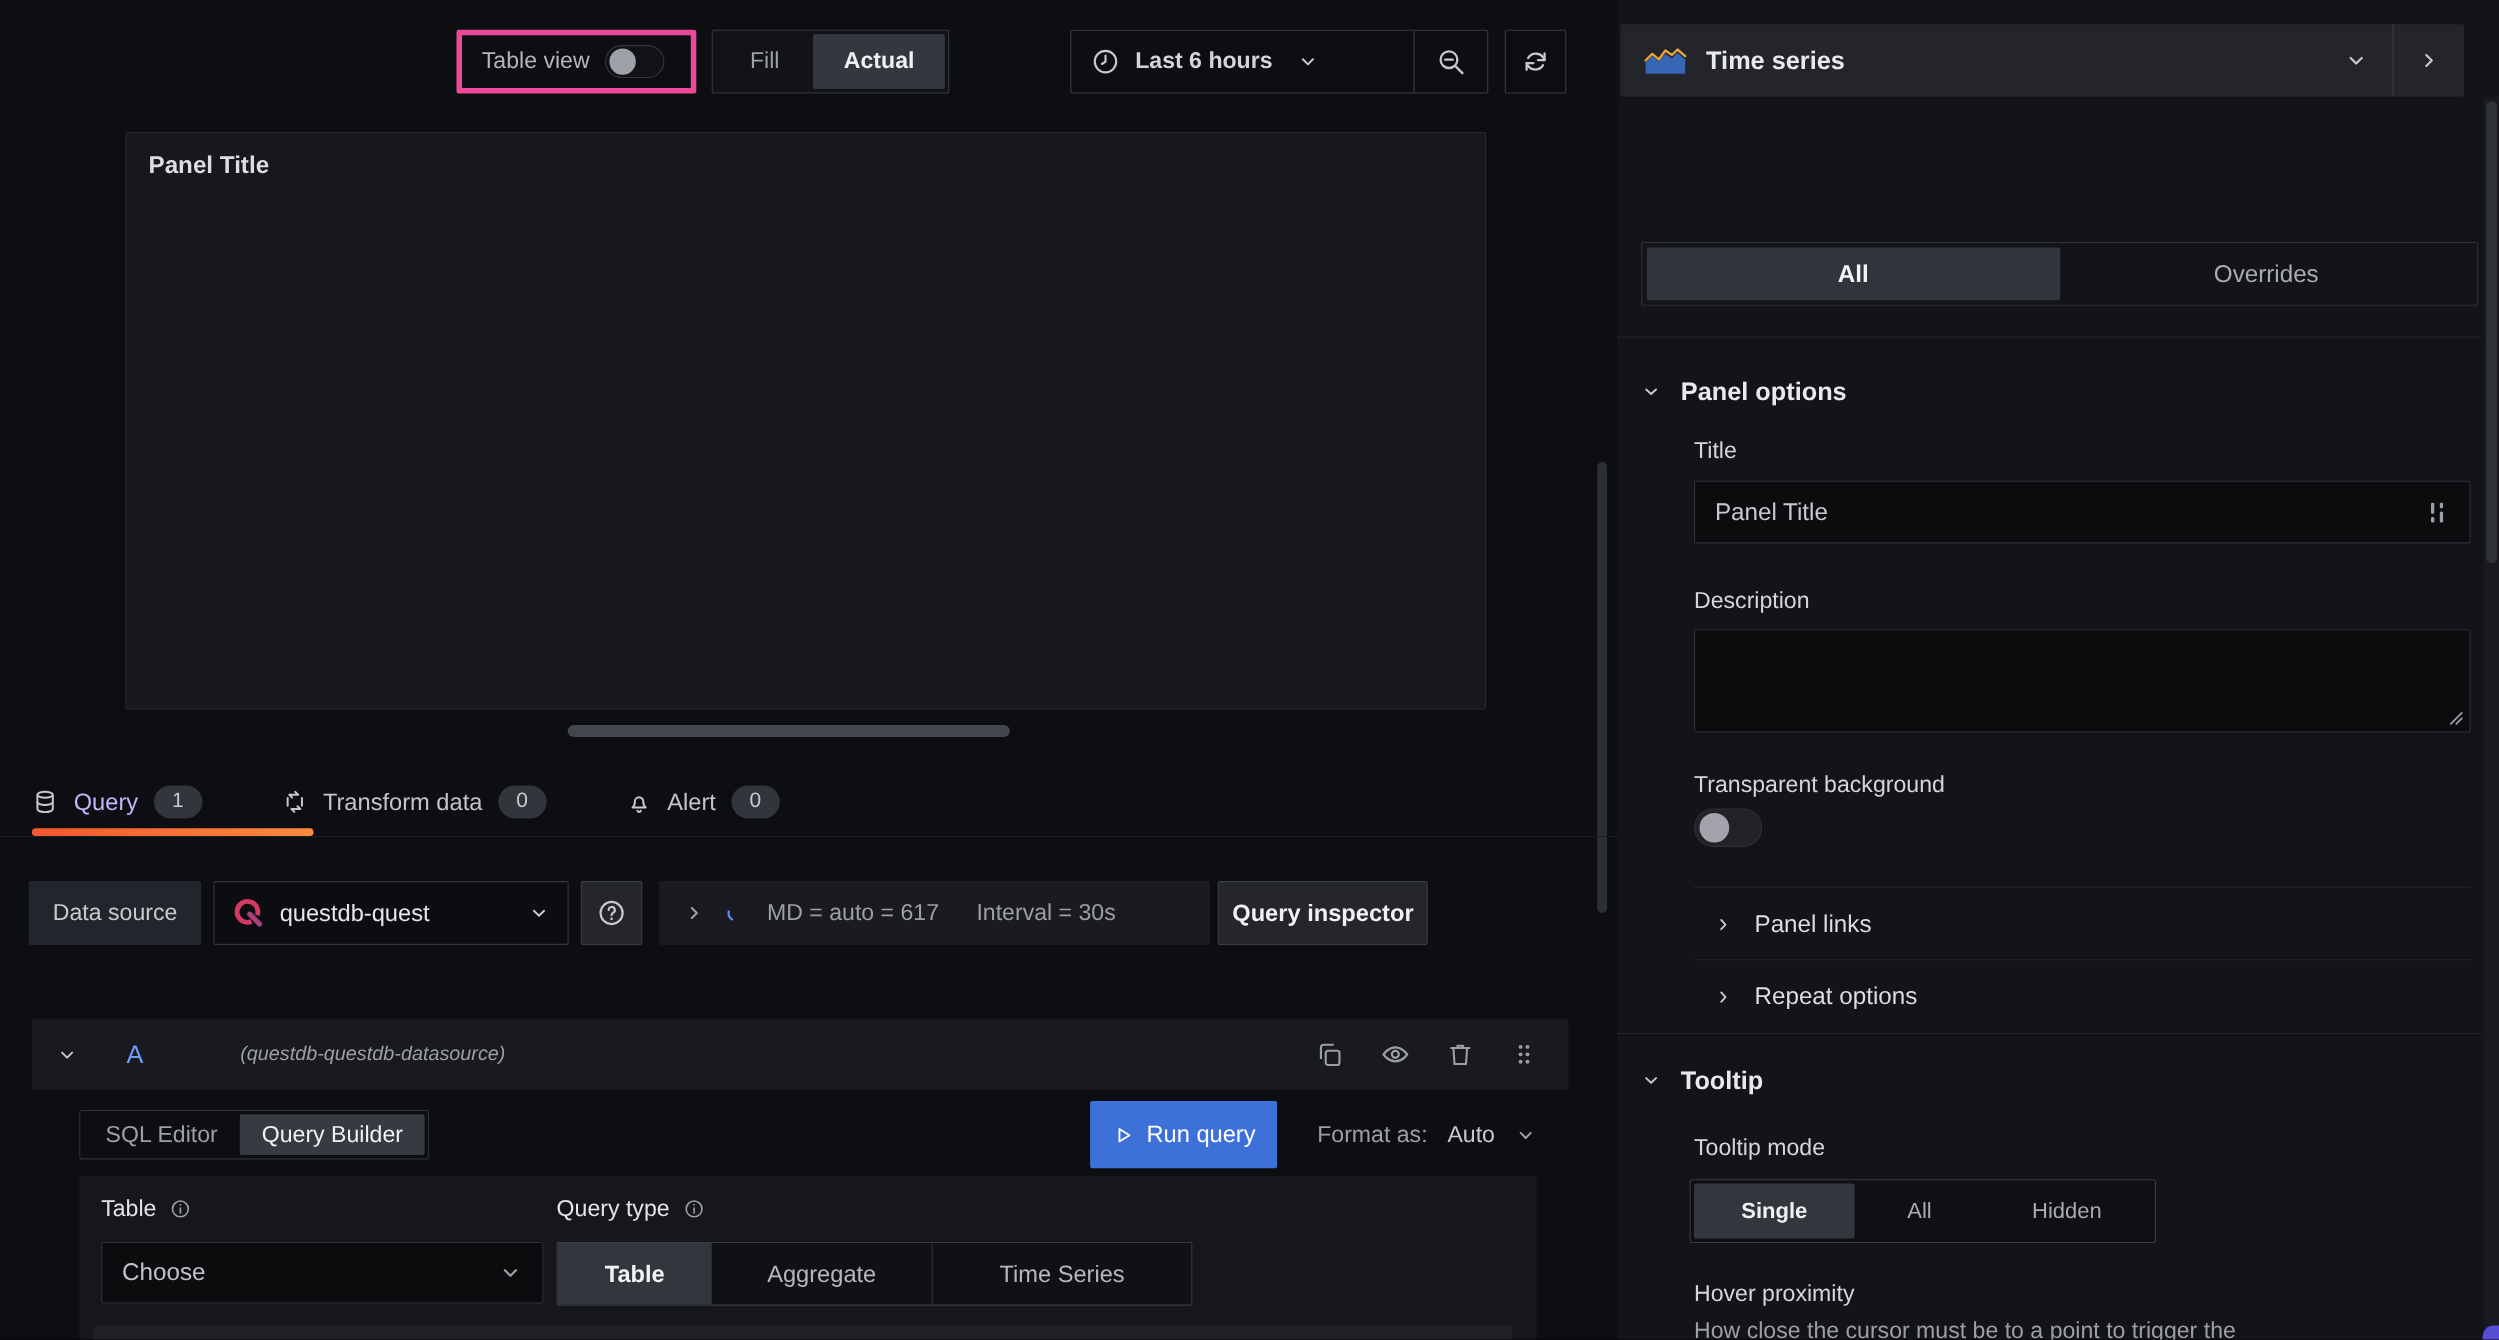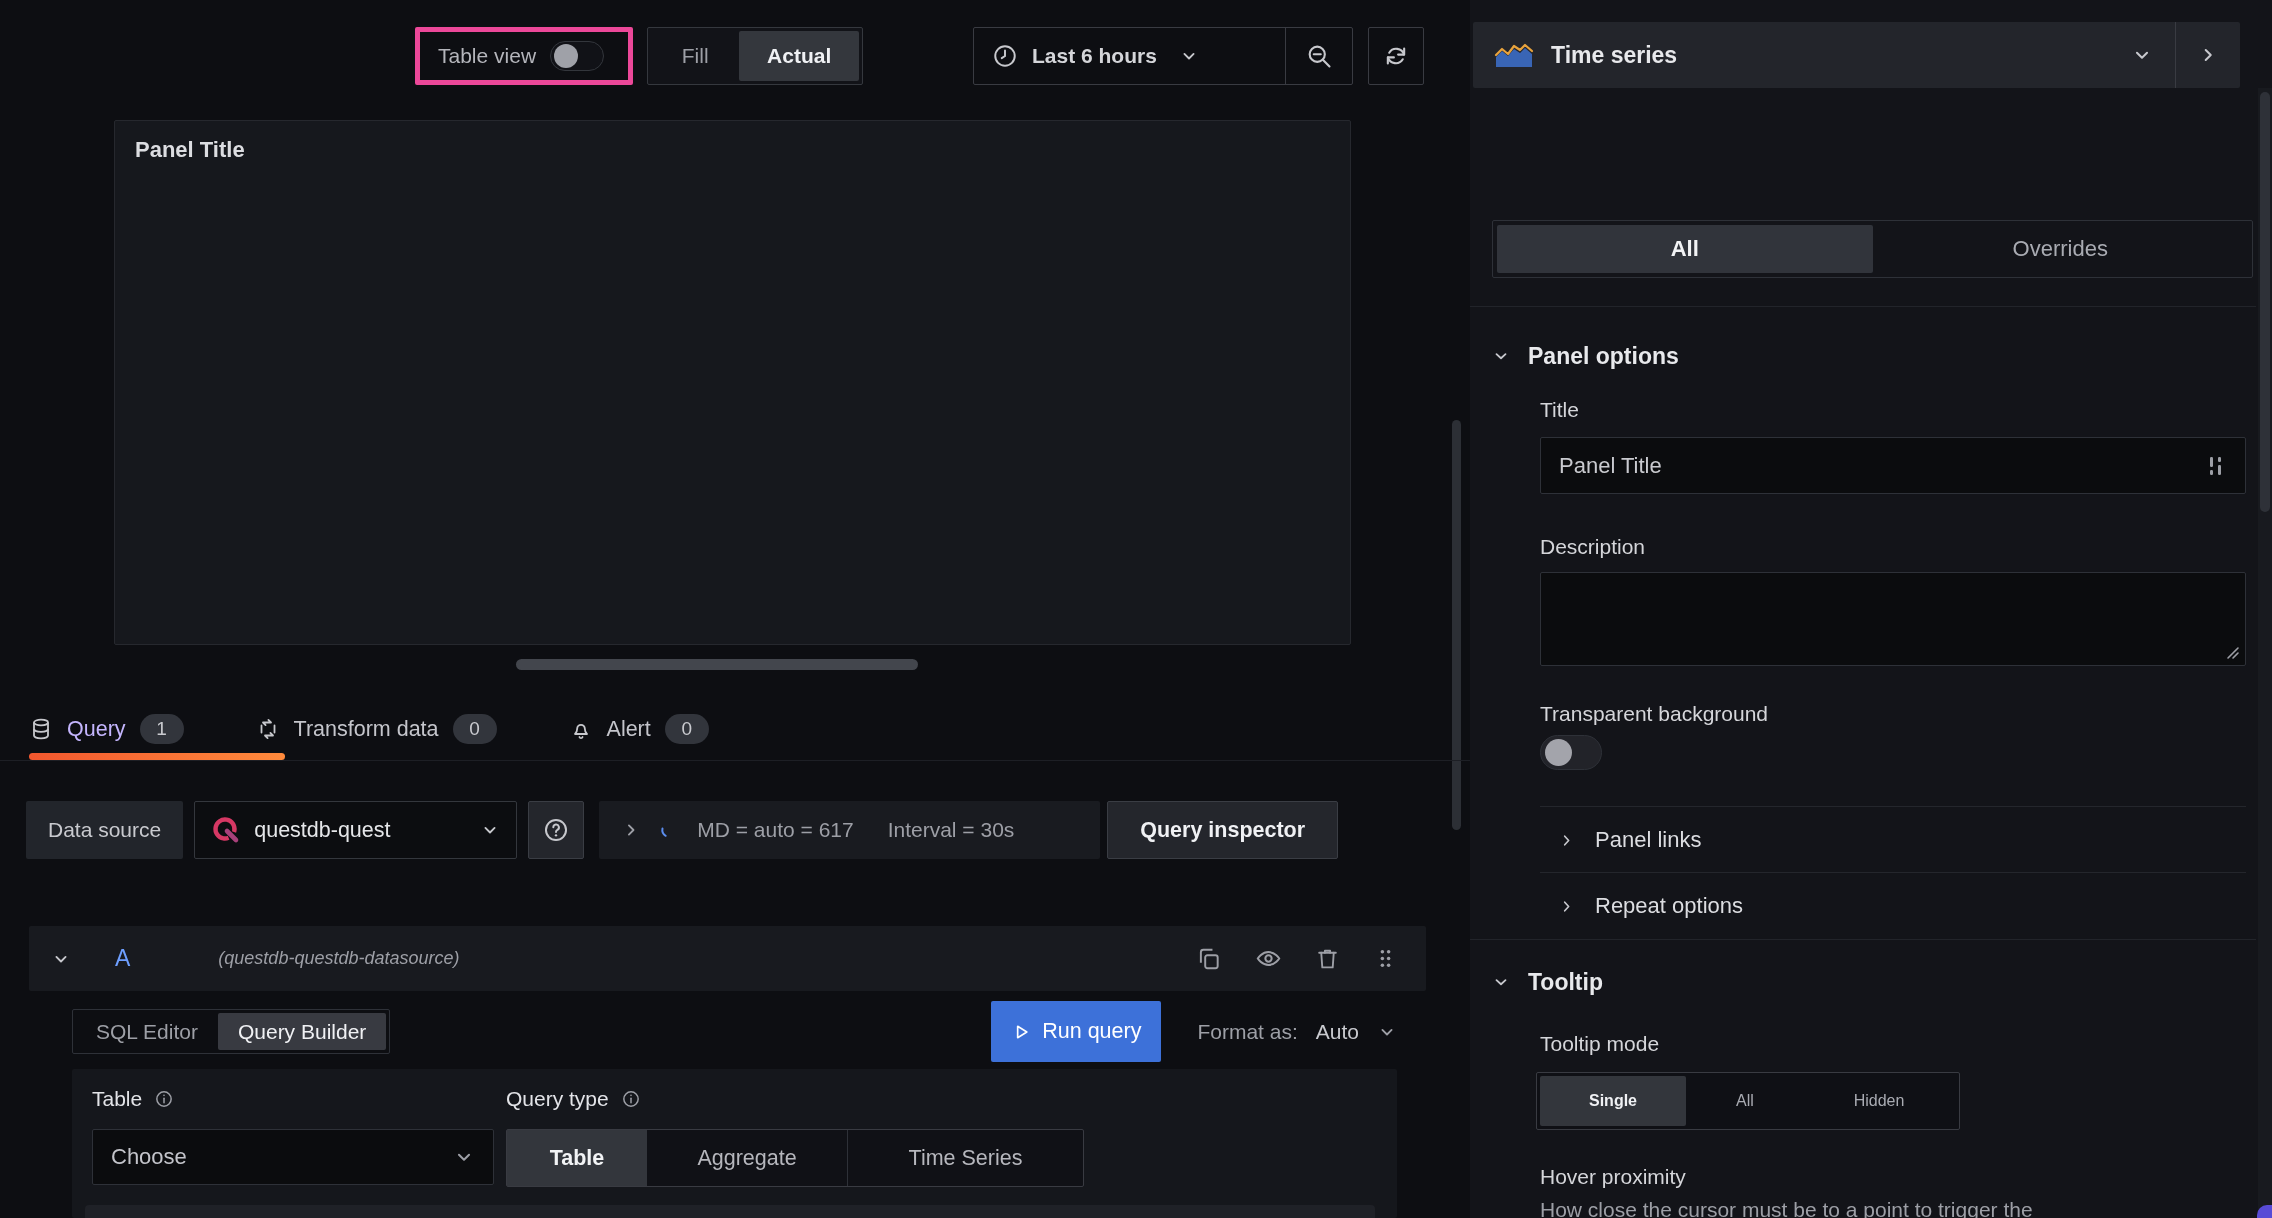--- a/index.html
+++ b/index.html
@@ -48,21 +48,21 @@
 
   
   .ds-row { position:absolute; left:26px; top:801px; height:58px; display:flex; align-items:stretch; gap:11px; }
   .ds-label { background:#22252b; border-radius:2px; padding:0 22px; display:flex; align-items:center; font-size:21px; color:#c9cacf; }
   .ds-picker { width:323px; background:#0c0d10; border:1px solid #34373d; border-radius:2px; display:flex; align-items:center; gap:13px; padding:0 16px; }
   .ds-picker .dsname { font-size:21.5px; color:#e5e6e9; flex:1; }
   .help-btn { width:56px; background:#24262c; border:1px solid #3a3d44; border-radius:2px; display:flex; align-items:center; justify-content:center; }
   .opts-box { width:501px; margin-left:4px; background:#191b20; border-radius:2px; display:flex; align-items:center; gap:18px; padding:0 22px; }
   .opts-box .summary { font-size:21px; color:#9d9fa6; }
   .spinner { width:20px; height:20px; }
-  .inspector-btn { margin-left:-4px; background:#24262c; border:1px solid #3a3d44; border-radius:2px; padding:0 32px; display:flex; align-items:center; font-size:21.5px; font-weight:600; color:#f0f1f4; }
+  .inspector-btn { margin-left:-4px; background:#24262c; border:1px solid #3a3d44; border-radius:2px; padding:0 12px; display:flex; align-items:center; font-size:21.5px; font-weight:600; color:#f0f1f4; }
 
   
   .query-card { position:absolute; left:29px; top:926px; width:1397px; height:65px; background:#181a1f; border-radius:2px; display:flex; align-items:center; }
   .query-card .chev { margin-left:22px; }
   .query-card .refid { margin-left:44px; font-size:23px; font-weight:500; color:#6e9fff; }
   .query-card .dshint { margin-left:88px; font-size:18px; font-style:italic; color:#9d9fa6; }
   .query-card .actions { margin-left:auto; display:flex; align-items:center; gap:33px; padding-right:28px; }
 
   
   .builder-row { position:absolute; left:72px; top:1009px; width:1325px; height:45px; display:flex; align-items:center; }
@@ -109,21 +109,21 @@
   .flabel-p { position:absolute; left:70px; font-size:21px; font-weight:500; color:#d5d6da; }
   .tinput { position:absolute; left:70px; width:706px; height:57px; background:#0b0c0e; border:1px solid #2e3138; border-radius:2px; display:flex; align-items:center; padding:0 18px; }
   .tinput input { flex:1; background:transparent; border:0; outline:0; font-family:"Liberation Sans",sans-serif; font-size:22px; color:#c9cacf; }
   .tarea { position:absolute; left:70px; top:572px; width:706px; height:94px; background:#0b0c0e; border:1px solid #2e3138; border-radius:2px; }
   .tarea .resz { position:absolute; right:5px; bottom:5px; }
   .toggle-p { position:absolute; left:70px; top:735px; width:62px; height:35px; border-radius:18px; background:#222329; border:1px solid #2e3138; }
   .toggle-p .knob { position:absolute; left:4px; top:3px; width:27px; height:27px; border-radius:50%; background:#a3a4ab; }
   .collapse-row { position:absolute; left:70px; width:706px; height:64px; display:flex; align-items:center; gap:20px; }
   .collapse-row .cl { font-size:22px; font-weight:500; color:#dcdde1; }
   .tt-seg { position:absolute; left:66px; top:1072px; width:424px; height:58px; border:1px solid #393b42; border-radius:2px; background:#0f1015; padding:3px; display:flex; }
-  .tt-seg .ts { display:flex; align-items:center; justify-content:center; font-size:16px; color:#a9abb2; border-radius:2px; }
+  .tt-seg .ts { display:flex; align-items:center; justify-content:center; font-size:20px; color:#a9abb2; border-radius:2px; }
   .tt-seg .ts.sel { background:#33363c; color:#f0f1f4; font-weight:700; }
   .hover-help { position:absolute; left:70px; top:1196px; width:650px; font-size:21px; color:#9d9fa6; line-height:1.35; }
   .pane-scroll-track { position:absolute; left:788px; top:88px; width:14px; height:1130px; background:#181a1f; }
   .pane-scroll-thumb { position:absolute; left:790px; top:92px; width:10px; height:420px; border-radius:5px; background:#2e3138; }
   .purple-corner { position:absolute; left:787px; top:1205px; width:15px; height:13px; background:#584bd6; border-top-left-radius:10px; }
 </style>
 </head>
 <body>
 
 <div class="screen">

